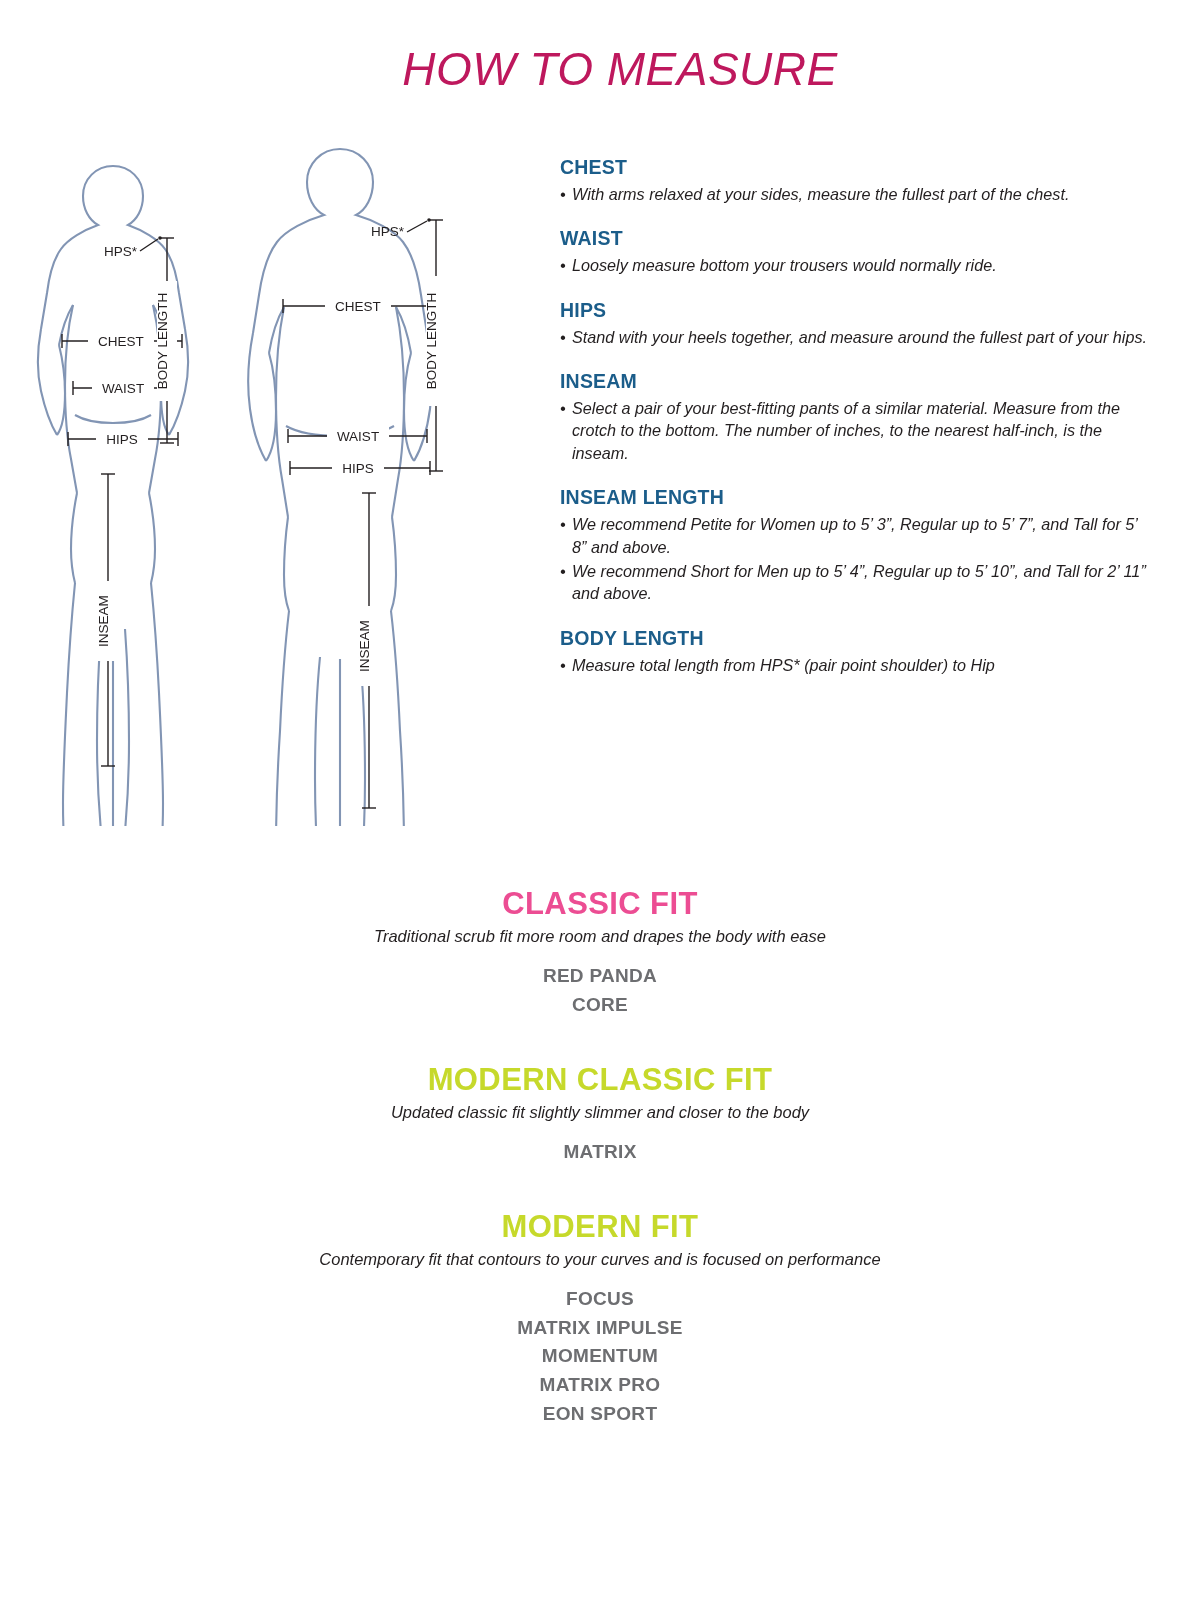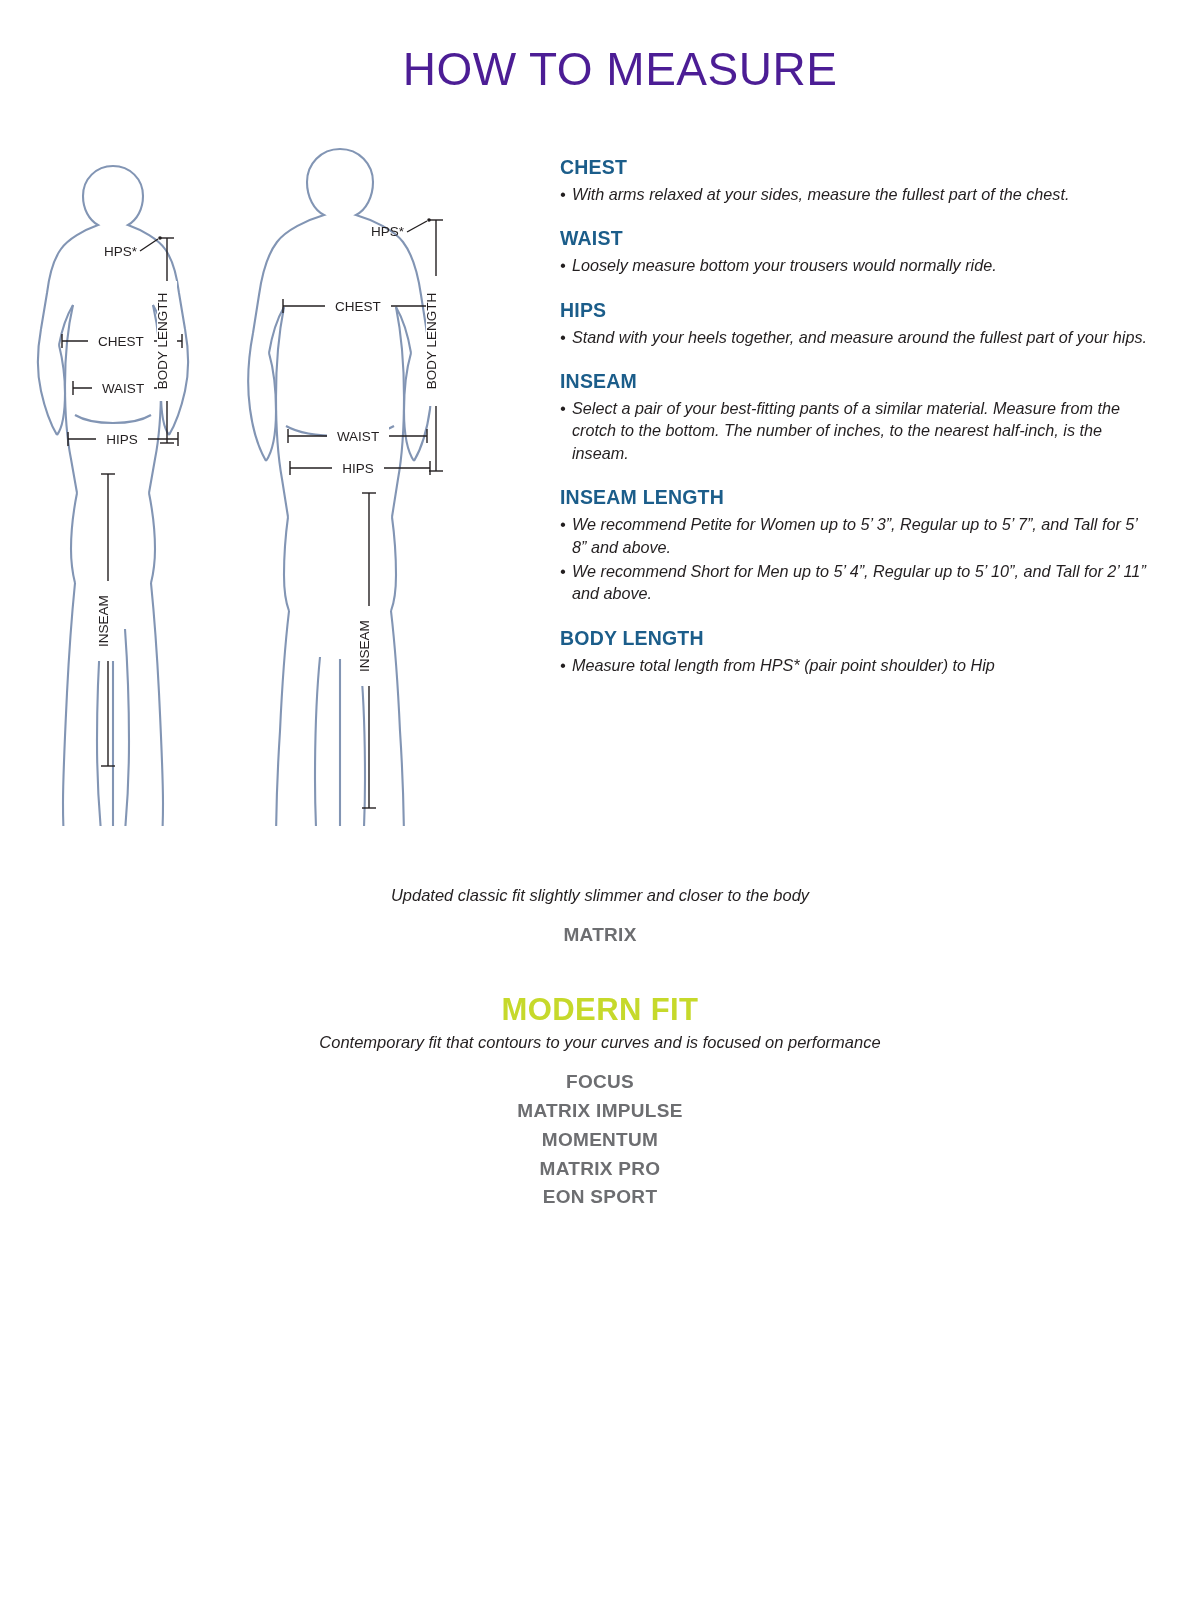--- a/index.html
+++ b/index.html
@@ -15,23 +15,24 @@
     position: relative;
     overflow: hidden;
   }
 
   
   .page-title {
     text-align: center;
     font-size: 46px;
     font-weight: 400;
     letter-spacing: 0.5px;
-    color: #4c1d95;
+    color: #be185d;
     margin: 42px 0 0 0;
     padding-left: 40px;
+    font-style: italic;
   }
 
   
   .top-section {
     position: relative;
     display: flex;
     margin-top: 30px;
   }
 
   .figures {
@@ -347,22 +348,31 @@
         <span class="bullet">•</span>
         <span class="txt">Measure total length from HPS* (pair point shoulder) to Hip</span>
       </div>
     </div>
 
   </div>
 </div>
 
 <div class="fits">
 
-
   <div class="fit-block">
+    <div class="fit-name pink">CLASSIC FIT</div>
+    <div class="fit-desc">Traditional scrub fit more room and drapes the body with ease</div>
+    <div class="fit-styles">
+      <div>RED PANDA</div>
+      <div>CORE</div>
+    </div>
+  </div>
+
+  <div class="fit-block">
+    <div class="fit-name lime">MODERN CLASSIC FIT</div>
     <div class="fit-desc">Updated classic fit slightly slimmer and closer to the body</div>
     <div class="fit-styles">
       <div>MATRIX</div>
     </div>
   </div>
 
   <div class="fit-block">
     <div class="fit-name lime">MODERN FIT</div>
     <div class="fit-desc">Contemporary fit that contours to your curves and is focused on performance</div>
     <div class="fit-styles">

